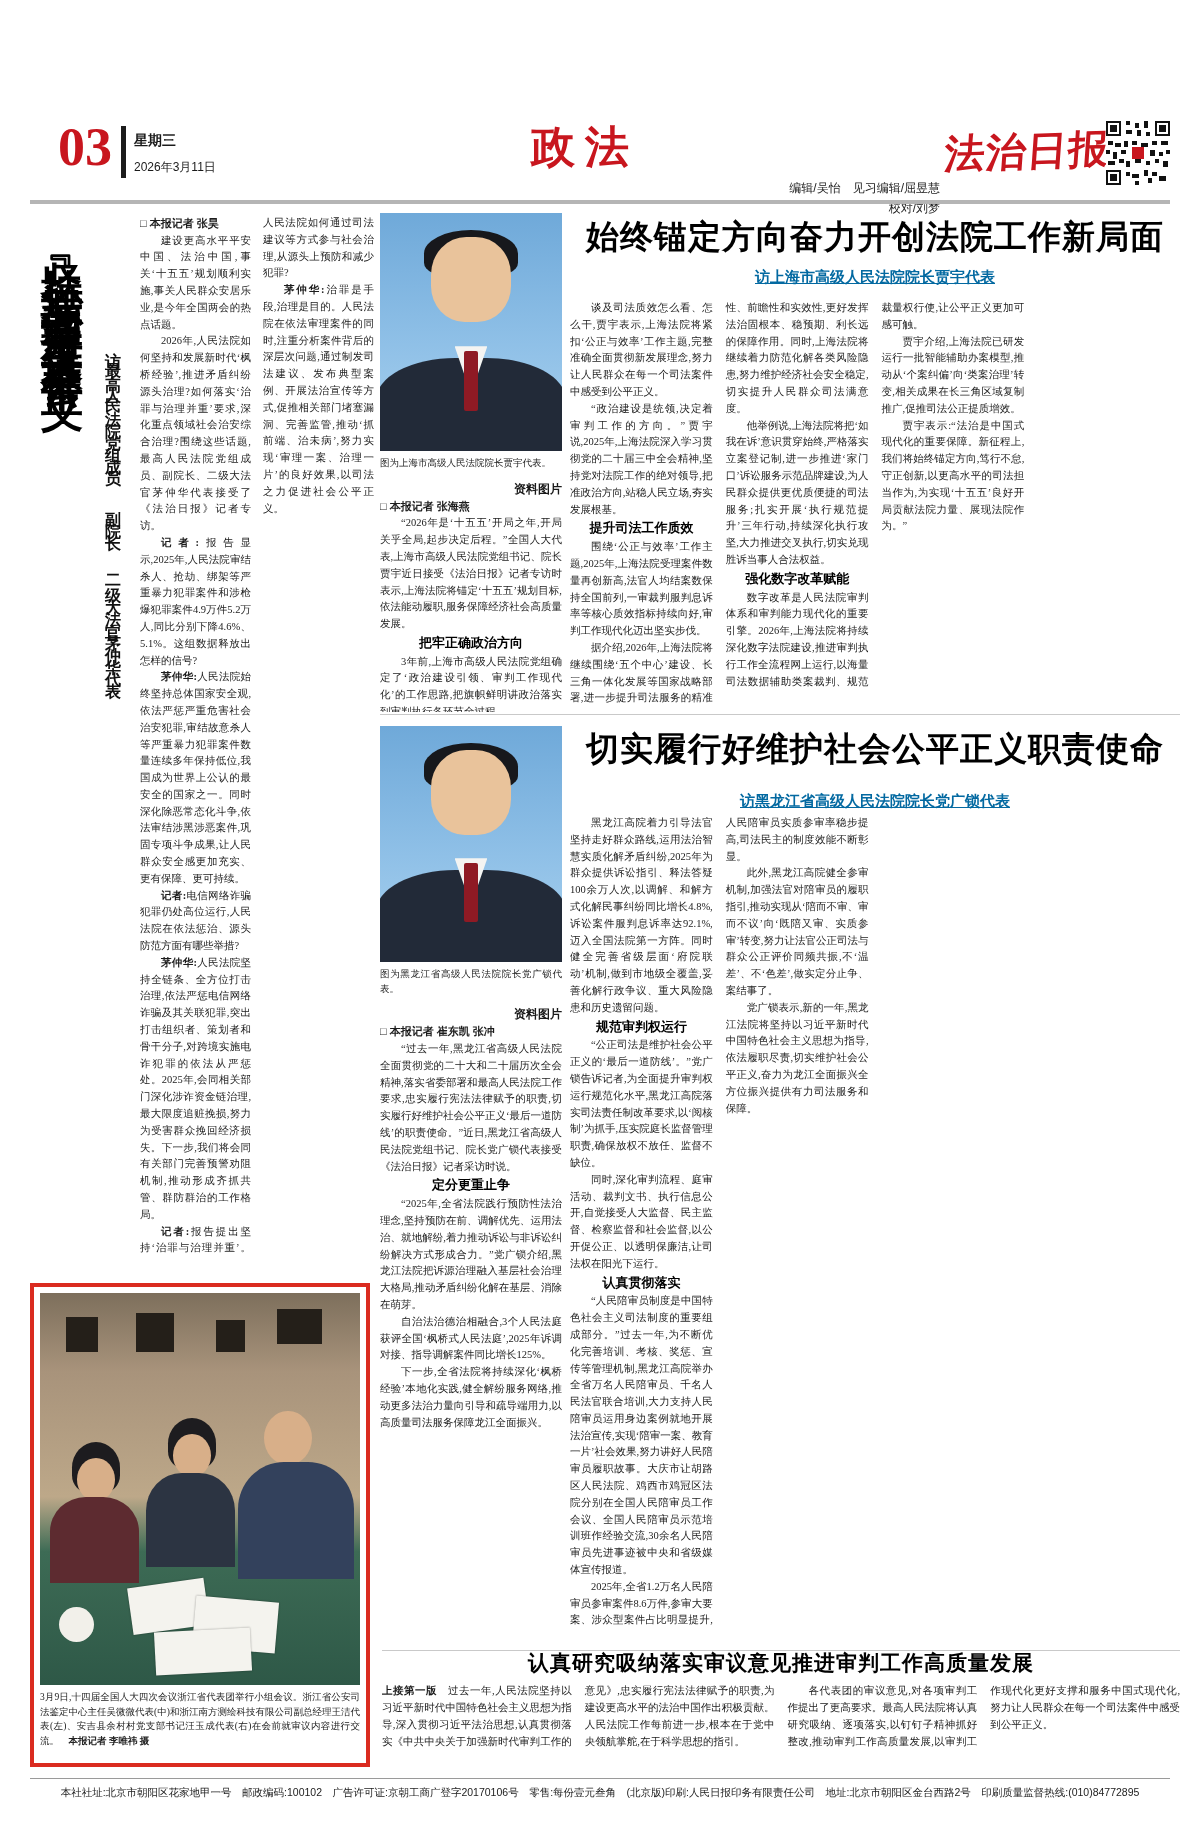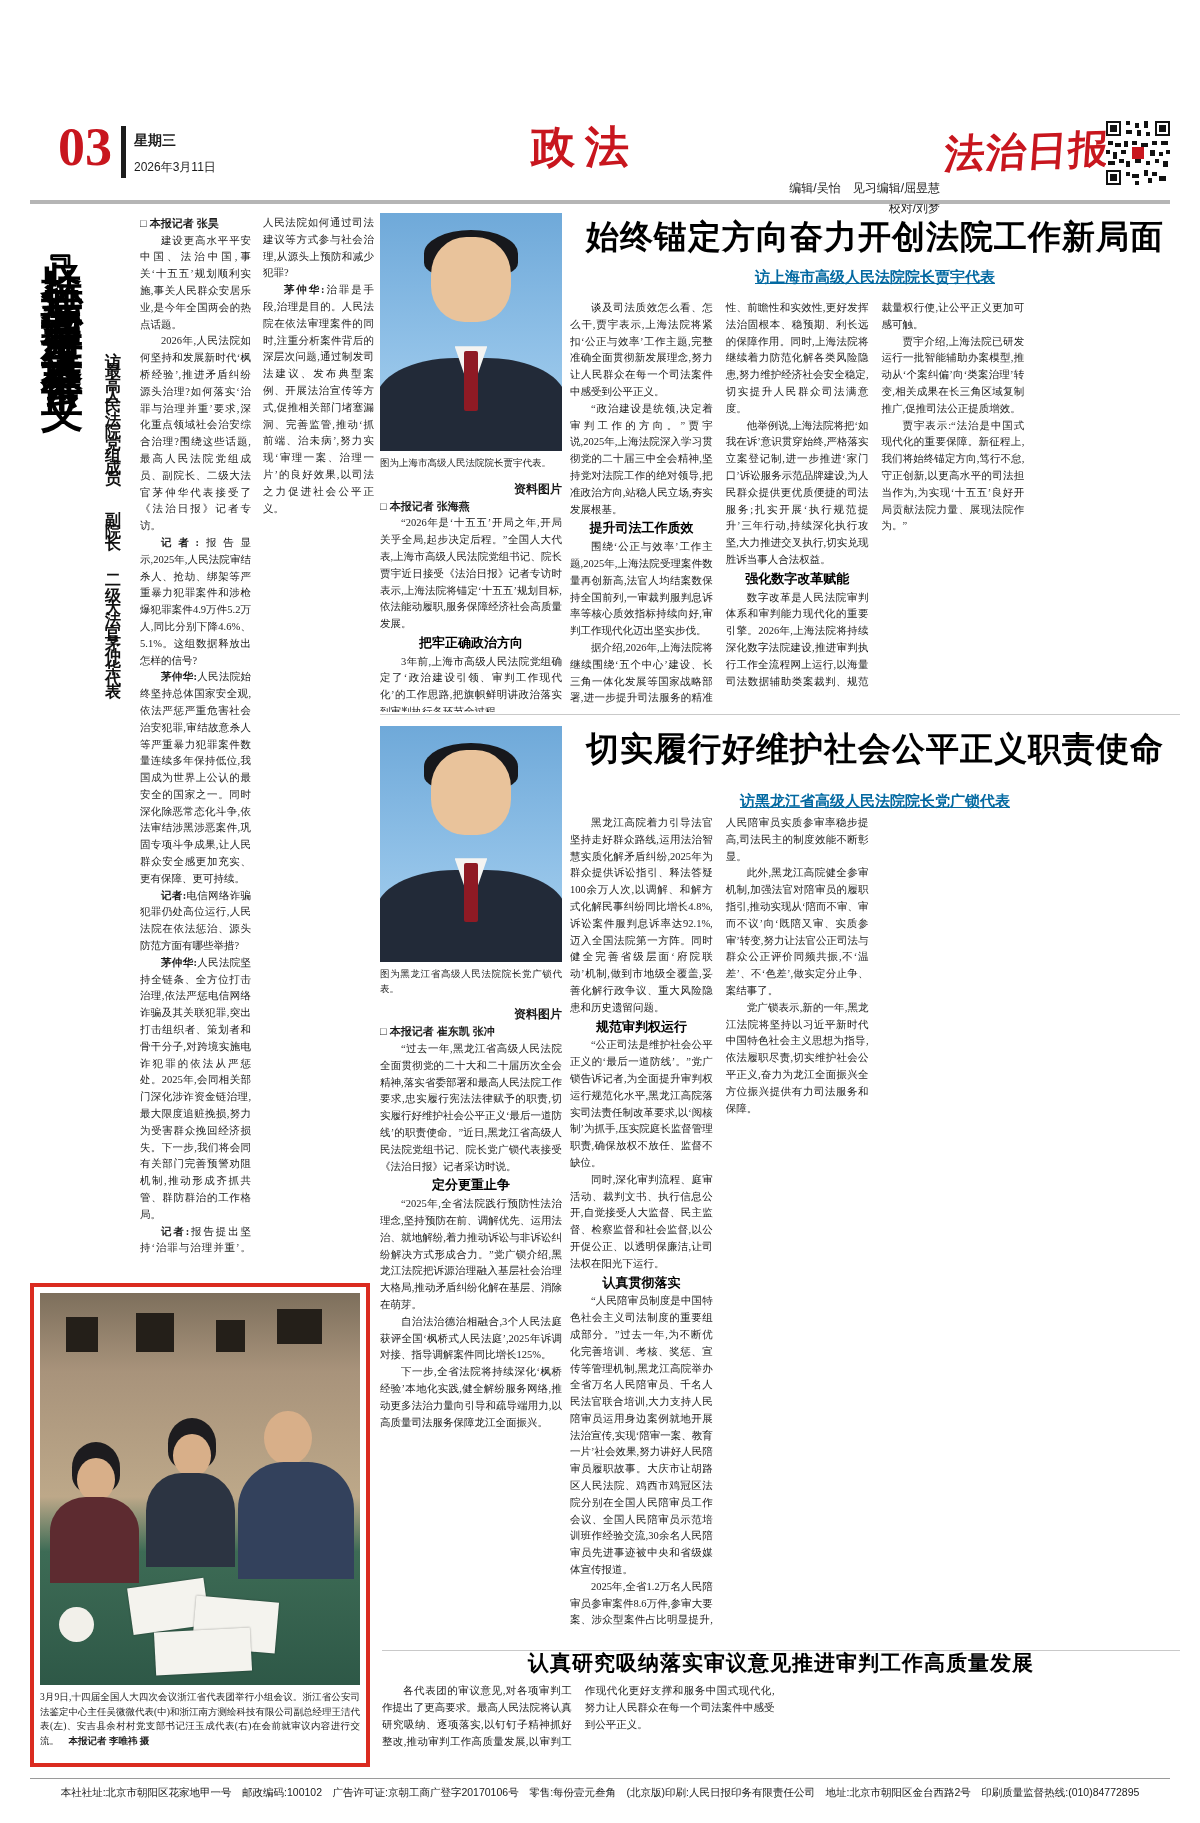--- a/index.html
+++ b/index.html
@@ -234,18 +234,19 @@
     <div class="cup" style="left:6%;top:80%;width:11%;height:9%;"></div>
   </div>
   <div class="caption">
     <span>3月9日,十四届全国人大四次会议浙江省代表团举行小组会议。浙江省公安司法鉴定中心主任吴微微代表(中)和浙江南方测绘科技有限公司副总经理王洁代表(左)、安吉县余村村党支部书记汪玉成代表(右)在会前就审议内容进行交流。</span>　<b>本报记者 李唯祎 摄</b>
   </div>
 </div>
 
 <div class="abs" style="left:382px;top:1650px;width:798px;border-top:1px solid #c9c9c9;">
   <div class="art-headline" style="font-size:21px;margin-top:0;">认真研究吸纳落实审议意见推进审判工作高质量发展</div>
   <div class="body-text cols c4" style="width:798px;height:72px;margin-top:8px;">
+    <p class="noind" style="text-indent:0;"><span class="lead">上接第一版</span><span>　过去一年,人民法院坚持以习近平新时代中国特色社会主义思想为指导,深入贯彻习近平法治思想,认真贯彻落实《中共中央关于加强新时代审判工作的意见》,忠实履行宪法法律赋予的职责,为建设更高水平的法治中国作出积极贡献。人民法院工作每前进一步,根本在于党中央领航掌舵,在于科学思想的指引。</span></p>
     <p><span>各代表团的审议意见,对各项审判工作提出了更高要求。最高人民法院将认真研究吸纳、逐项落实,以钉钉子精神抓好整改,推动审判工作高质量发展,以审判工作现代化更好支撑和服务中国式现代化,努力让人民群众在每一个司法案件中感受到公平正义。</span></p>
   </div>
 </div>
 
 <div class="abs rule" style="left:30px;top:1778px;width:1140px;height:1px;background:#9a9a9a;"></div>
 <div class="abs hei" style="left:30px;top:1786px;width:1140px;text-align:center;font-size:10.5px;color:#222;">本社社址:北京市朝阳区花家地甲一号　邮政编码:100102　广告许可证:京朝工商广登字20170106号　零售:每份壹元叁角　(北京版)印刷:人民日报印务有限责任公司　地址:北京市朝阳区金台西路2号　印刷质量监督热线:(010)84772895</div>
 
 </body></html>

